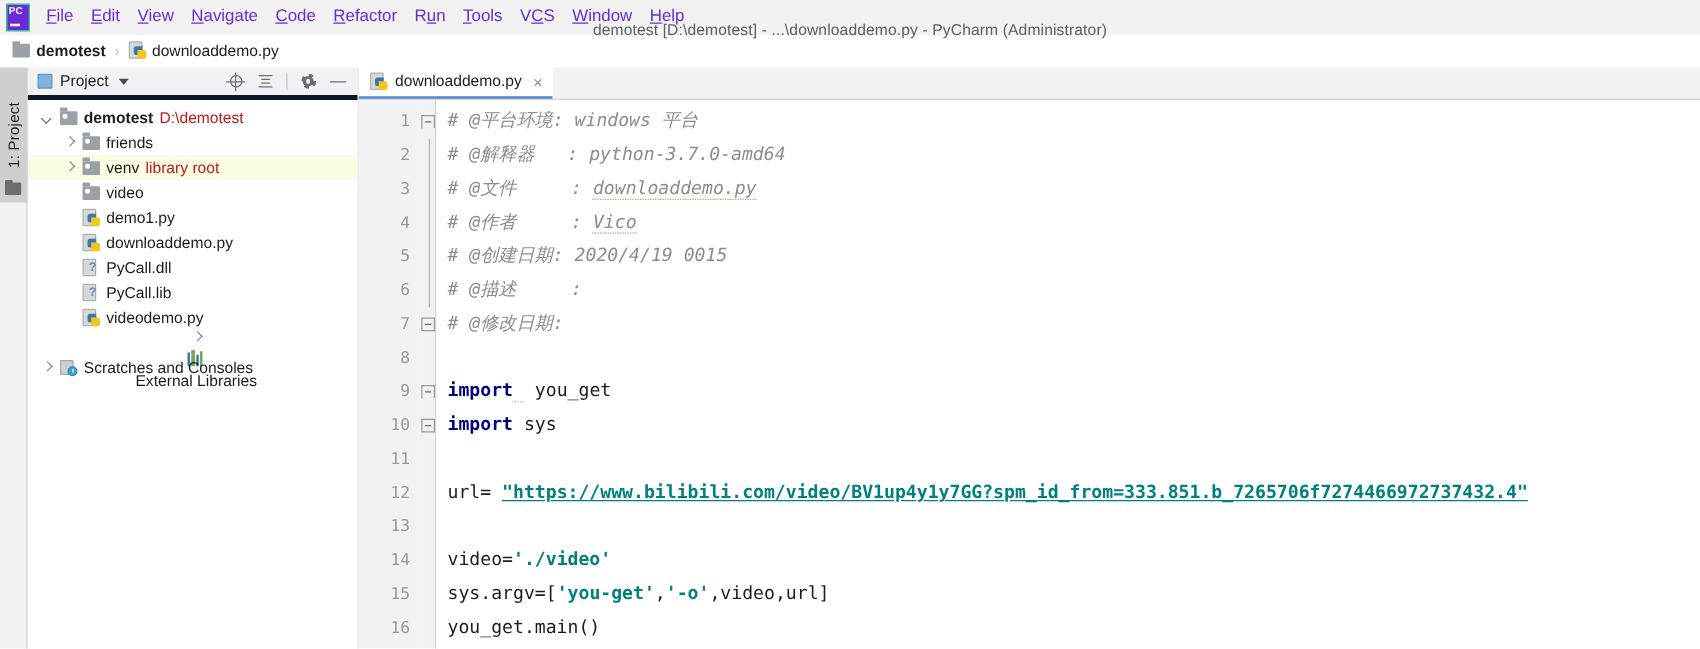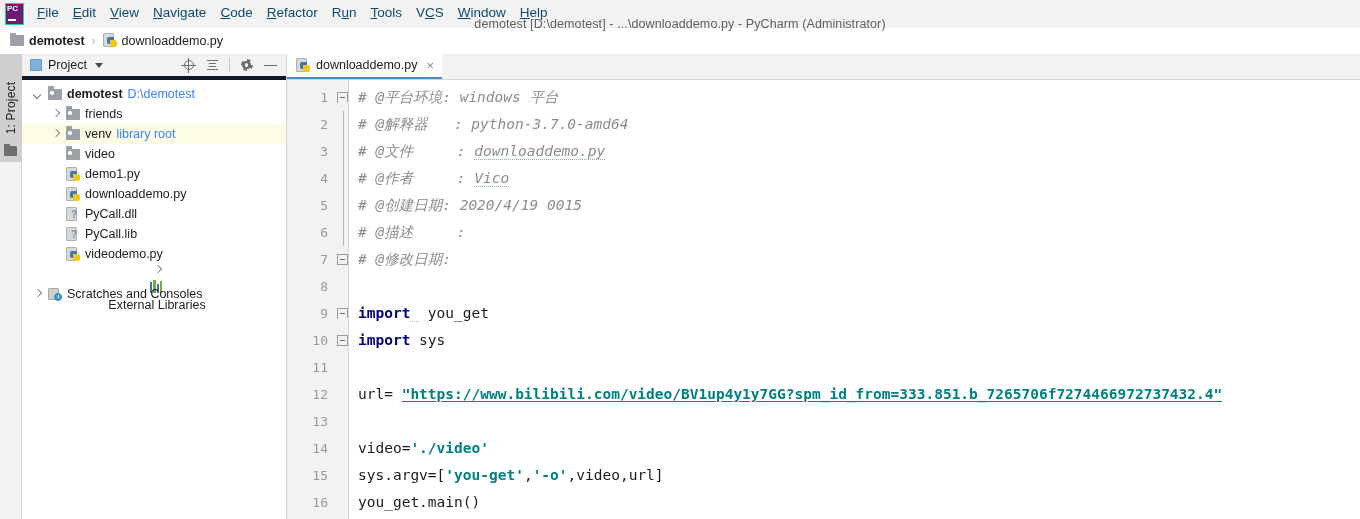--- a/index.html
+++ b/index.html
@@ -18,35 +18,35 @@
     height: 28px; min-height:28px;
     background: #f2f2f2;
     display: flex; align-items: center;
     padding-left: 2px;
     position: relative;
     border-bottom: 1px solid #f2f2f2;
   }
   .pc-logo {
     width: 19px; height: 22px;
     margin: 0 6px 0 3px;
-    background: #701a75;
+    background: #6d28d9;
     border: 1.5px solid #21d789;
     position: relative; flex: none;
   }
   .pc-logo .pc-text {
     position:absolute; top:0px; left:1px; right:0;
     font-size: 8px; font-weight: bold; color: #ffffff;
     font-family: "Liberation Sans", sans-serif; line-height:10px;
     letter-spacing:0px;
   }
   .pc-logo .pc-bar {
     position:absolute; bottom:2.5px; left:2px; width:8px; height:1.6px; background:#fff;
   }
   .menu-item {
-    font-size: 13.5px; color: #0c4a6e; padding: 3px 7px 4px 7px;
+    font-size: 13.5px; color: #6d28d9; padding: 3px 7px 4px 7px;
     cursor: default; white-space: nowrap; line-height: 16px;
   }
   .menu-item .mn { text-decoration: underline; text-underline-offset: 1px; }
   .win-title {
     position: absolute; left: 0; right: 0; top: 17px;
     text-align: center; font-size: 12.5px; color: #5e5e5e;
     pointer-events: none; letter-spacing: .1px;
   }
 
   
@@ -170,21 +170,21 @@
     content:""; position:absolute; left:3px; top:1.5px;
     width:5px;height:5px;border-right:1.5px solid #8a8a8a;border-bottom:1.5px solid #8a8a8a;
     transform: rotate(-45deg);
   }
   .arrow.down::after{
     content:""; position:absolute; left:1.5px; top:3px;
     width:5px;height:5px;border-right:1.5px solid #6e6e6e;border-bottom:1.5px solid #6e6e6e;
     transform: rotate(45deg);
   }
   .tlabel.bold { font-weight: bold; }
-  .tsub { color:#3b82f6; font-size:12.5px; }
+  .tsub { color:#b91c1c; font-size:12.5px; }
 
   
   .ic-bars { width:14px;height:13px;display:flex;gap:1.2px;align-items:flex-end;flex:none;}
   .ic-bars i { width:2.2px; background:#7aa84f; display:block;}
   .ic-bars i:nth-child(1){height:11px;background:#3c78aa;}
   .ic-bars i:nth-child(2){height:13px;background:#7aa84f;}
   .ic-bars i:nth-child(3){height:9px;background:#3c78aa;}
   .ic-bars i:nth-child(4){height:12px;background:#7aa84f;}
   
   .ic-scr { width:14px;height:13px;position:relative;flex:none;}

